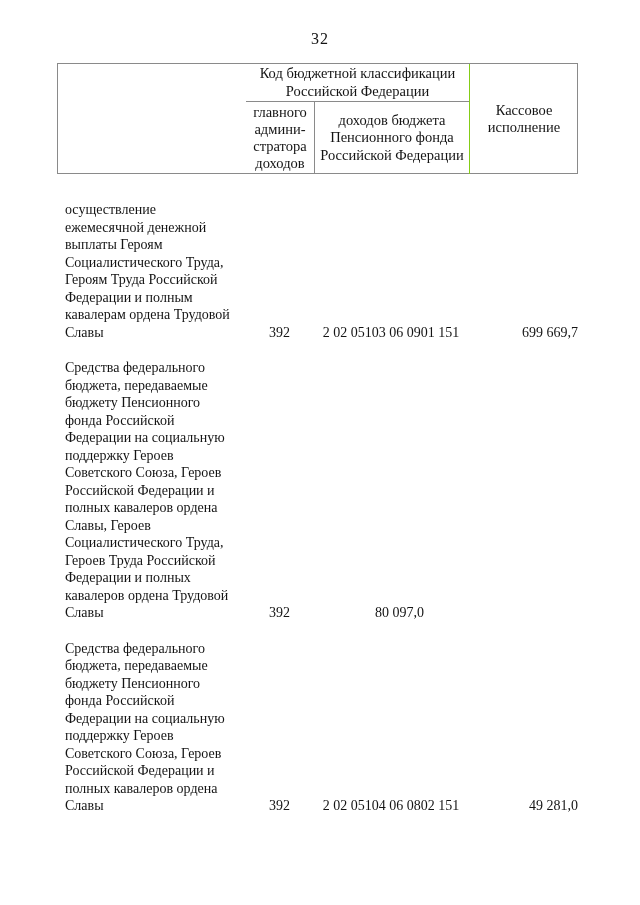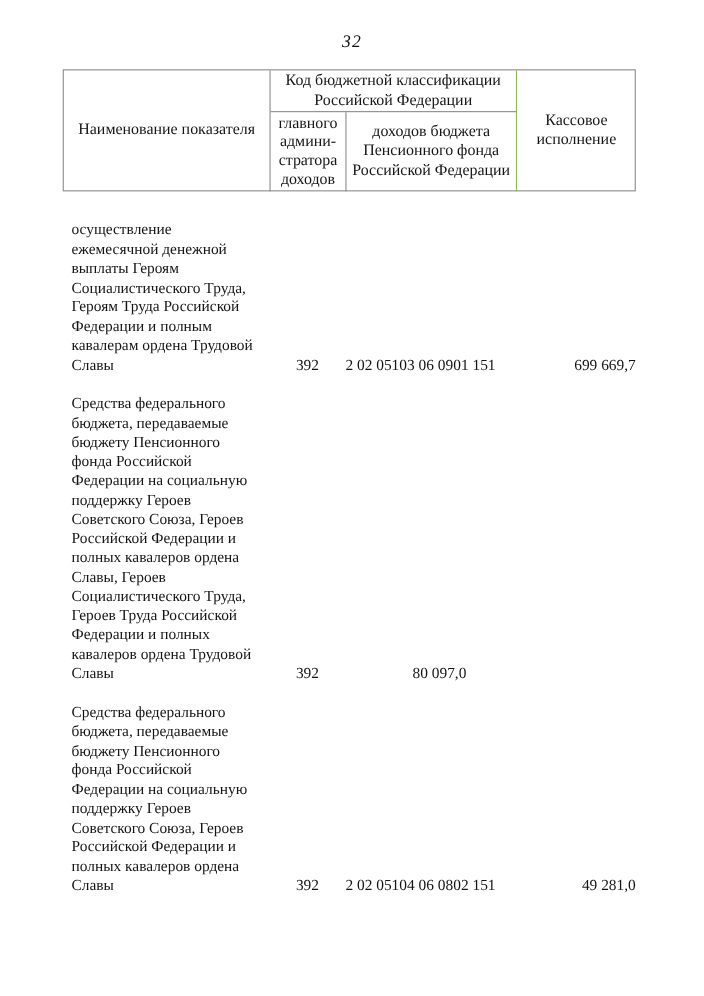--- a/index.html
+++ b/index.html
@@ -14,21 +14,20 @@
     position: relative;
     width: 640px; height: 905px;
     background: #ffffff;
   }
   .page-number {
     position: absolute;
     top: 30px; left: 0; right: 0;
     text-align: center;
     font-size: 16px;
     letter-spacing: 1px;
-    font-style: italic;
   }
   
   .thead {
     position: absolute;
     left: 57px; top: 63px;
     width: 521px; height: 111px;
     display: grid;
     grid-template-columns: 188px 69px 154px 109px;
     grid-template-rows: 38px 72px;
     border: 1px solid #8a8a8a;
@@ -60,32 +59,31 @@
     display: flex;
     align-items: flex-end;
     margin-bottom: 18px;
   }
   .c-name {
     width: 188px;
     padding-left: 8px;
     white-space: pre-line;
   }
   .c-admin  { width: 69px;  text-align: center; }
-  .c-code   { width: 154px; text-align: left; white-space: nowrap; }
+  .c-code   { width: 154px; text-align: center; white-space: nowrap; }
   .c-cash   { width: 110px; text-align: right;  white-space: nowrap; }
 </style>
 </head>
 <body>
 
 <div class="page">
 
   <div class="page-number">32</div>
 
   <div class="thead">
-    <div class="hcell h-name">Наименование показателя</div>
     <div class="hcell h-group">Код бюджетной классификации
 Российской Федерации</div>
     <div class="hcell h-admin">главного
 админи-
 стратора
 доходов</div>
     <div class="hcell h-income">доходов бюджета
 Пенсионного фонда
 Российской Федерации</div>
     <div class="hcell h-cash">Кассовое

